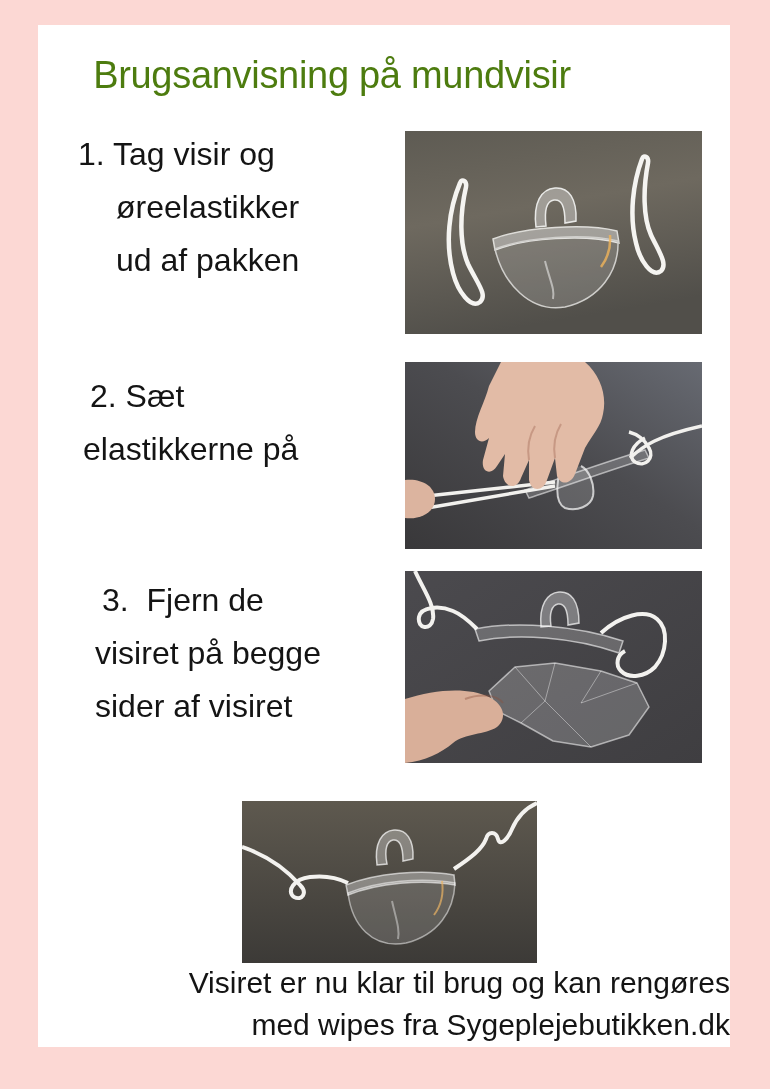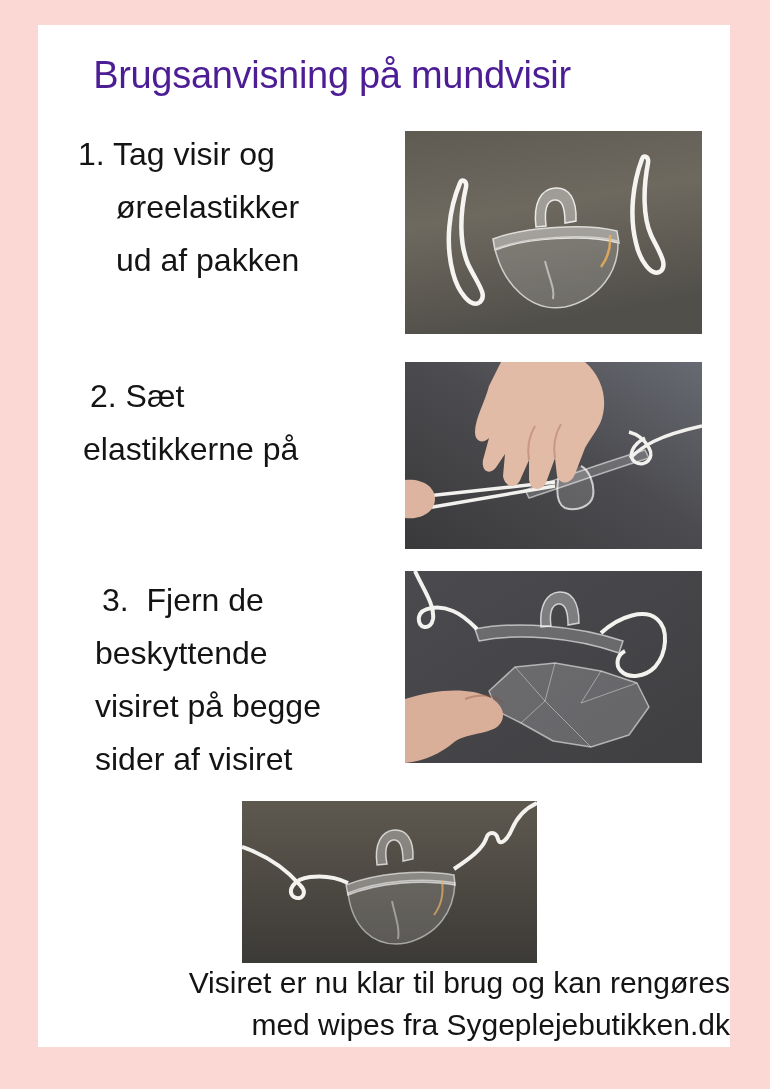--- a/index.html
+++ b/index.html
@@ -1,21 +1,21 @@
 <!DOCTYPE html>
 <html><head>
 <meta charset="utf-8">
 <style>
   * { margin:0; padding:0; box-sizing:border-box; }
   html,body { width:770px; height:1089px; }
   body { font-family:"Liberation Sans", sans-serif; color:#1c1c1c; }
   .page { position:relative; width:770px; height:1089px; background:#fcd8d4; overflow:hidden; }
   .inner { position:absolute; left:38px; top:25px; width:692px; height:1022px; background:#ffffff; }
   .title { position:absolute; left:38px; top:50px; width:588px; text-align:center;
-           font-size:38px; line-height:50px; color:#4c1d95; letter-spacing:-0.3px; }
+           font-size:38px; line-height:50px; color:#4d7c0f; letter-spacing:-0.3px; }
   .step { position:absolute; font-size:32px; line-height:53px; color:#141414; }
   .step .line { white-space:pre; }
   .step1 { left:78px; top:128px; }
   .step1 .line.indent { padding-left:38px; }
   .step2 { left:83px; top:358px;margin-top:12px; }
   .step2 .l0 { padding-left:7px; }
   .step3 { left:95px; top:574px; }
   .step3 .l0 { padding-left:7px; }
   .photo { position:absolute; overflow:hidden; }
   .photo svg { display:block; width:100%; height:100%; }
@@ -40,21 +40,20 @@
     <div class="line indent">ud af pakken</div>
   </div>
 
   <div class="step step2">
     <div class="line l0">2. Sæt</div>
     <div class="line">elastikkerne på</div>
   </div>
 
   <div class="step step3">
     <div class="line l0">3.  Fjern de</div>
-    <div class="line">beskyttende</div>
     <div class="line">visiret på begge</div>
     <div class="line">sider af visiret</div>
   </div>
 
   <div class="photo photo1">
     <svg viewBox="0 0 297 203" xmlns="http://www.w3.org/2000/svg">
       <defs>
         <linearGradient id="bg1" x1="0" y1="0" x2="0.25" y2="1">
           <stop offset="0" stop-color="#5e5b53"></stop>
           <stop offset="0.45" stop-color="#6e695f"></stop>

